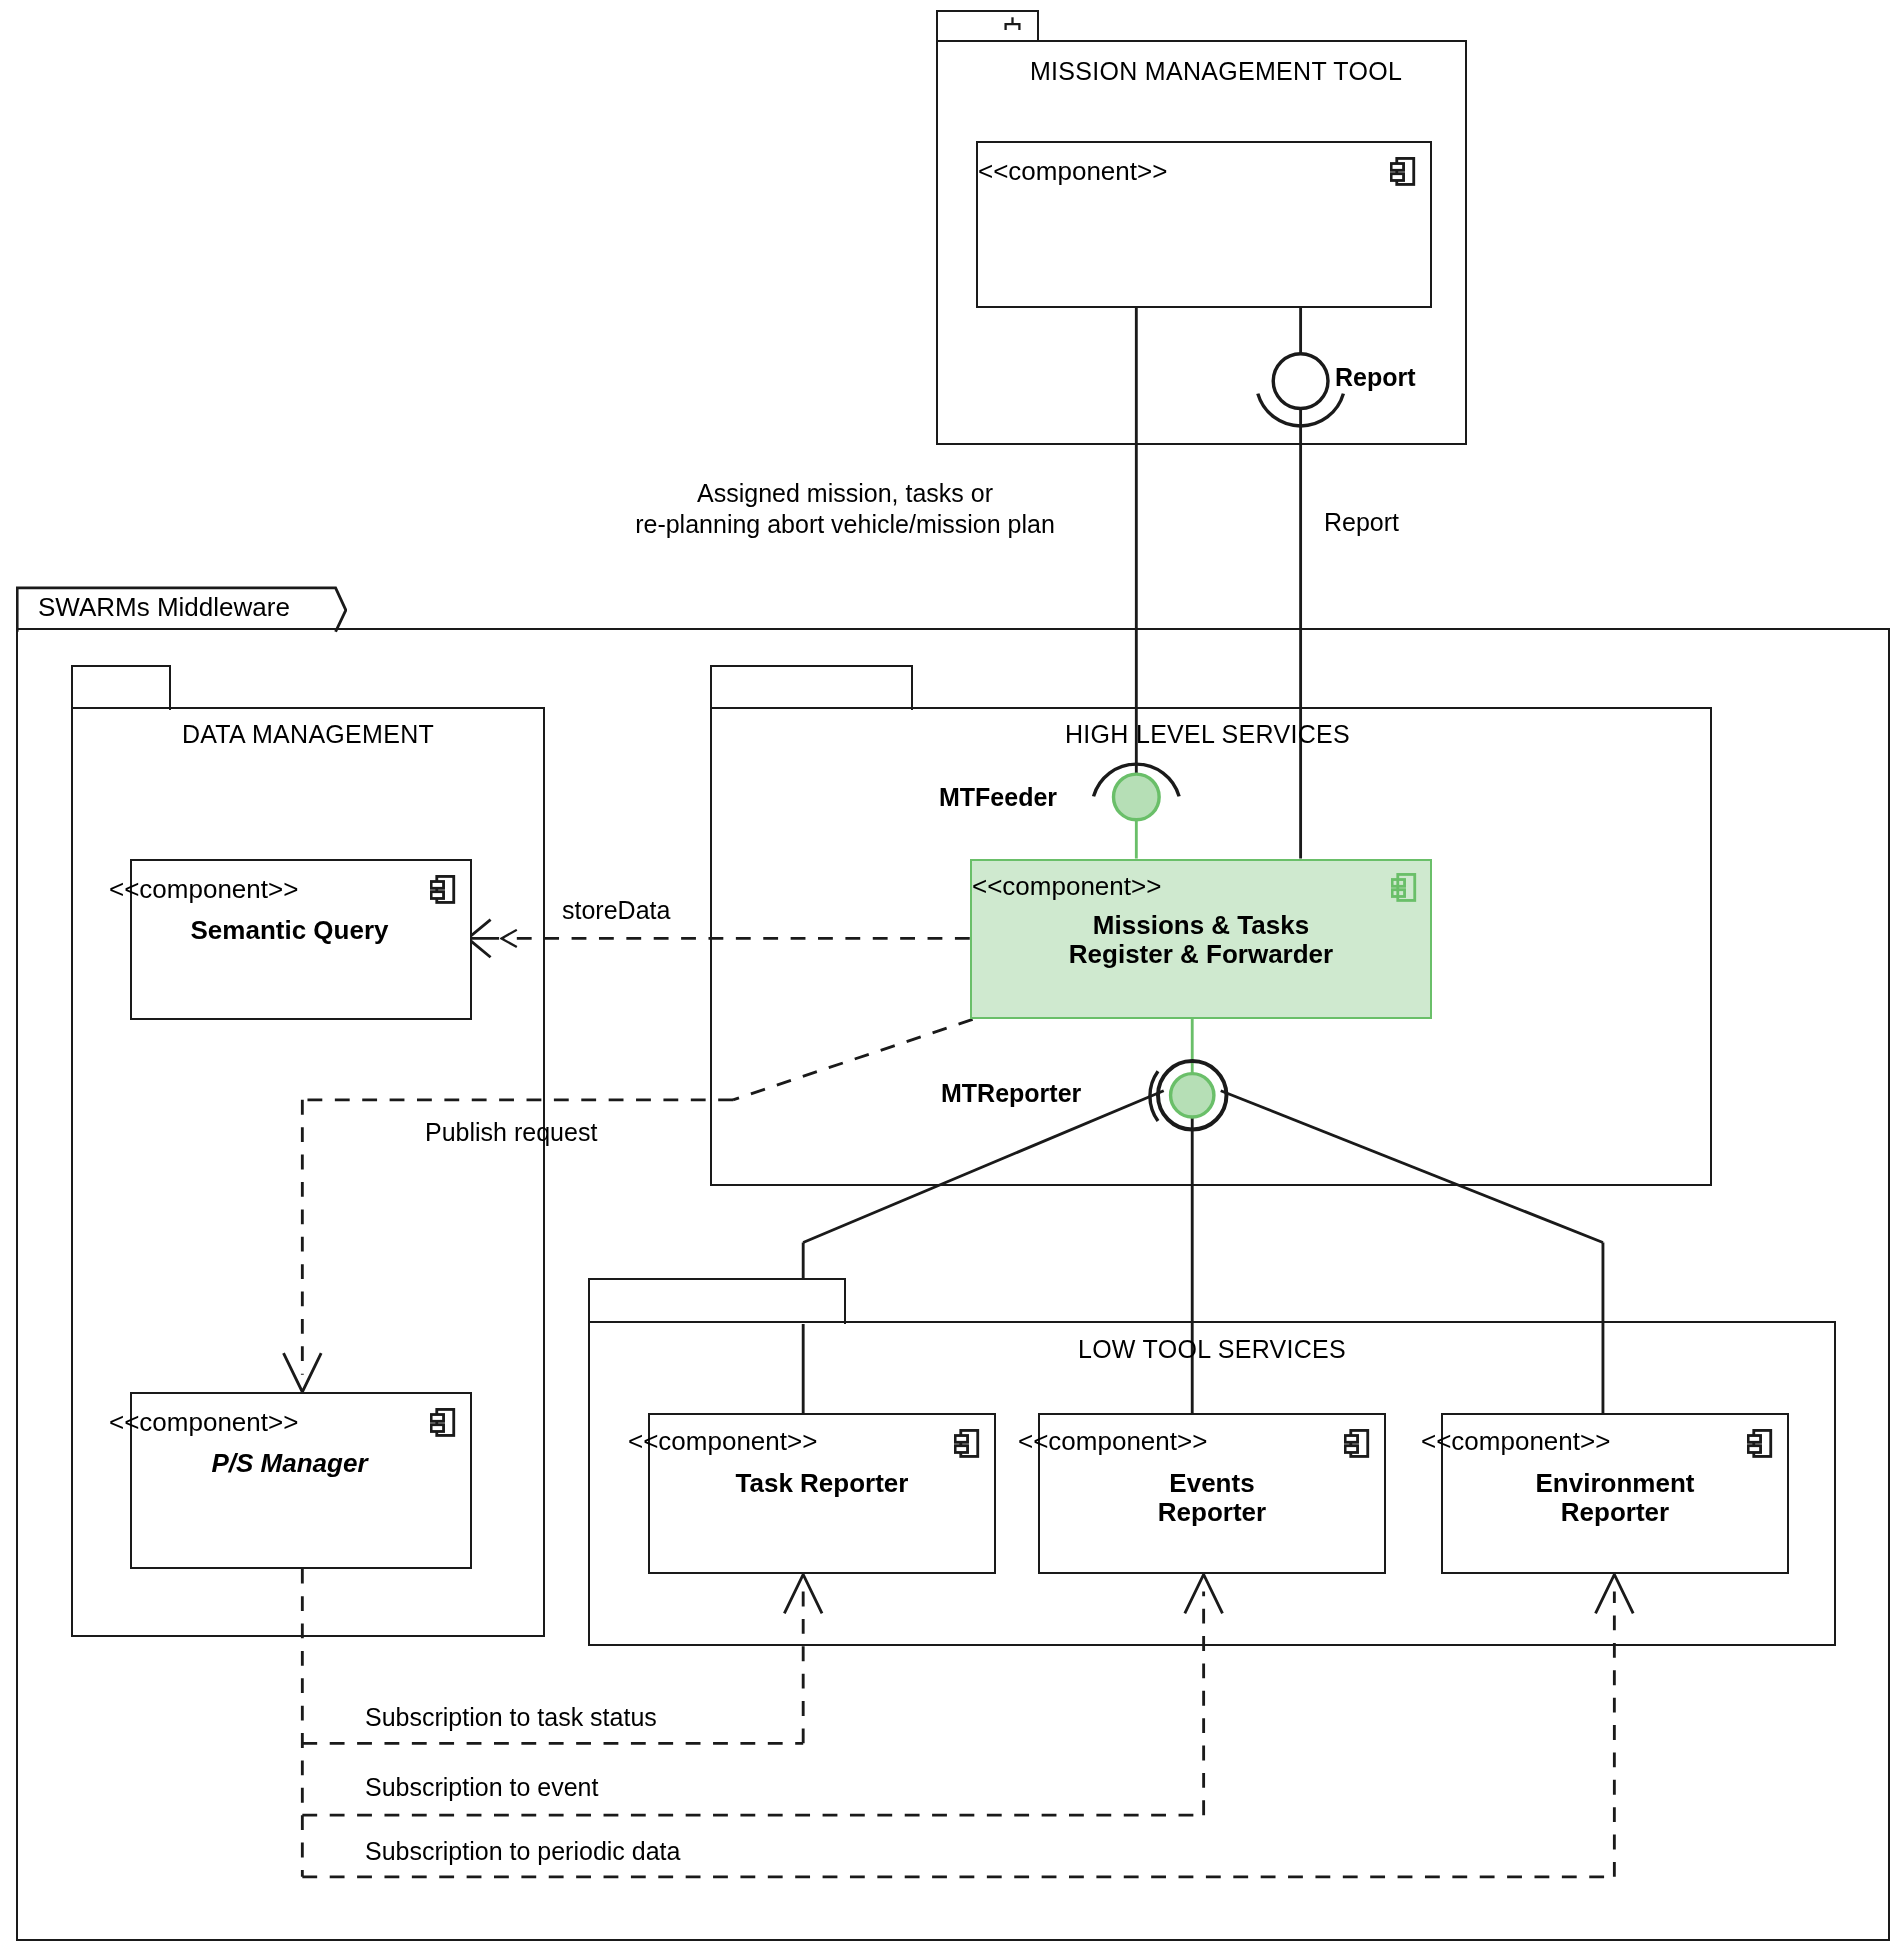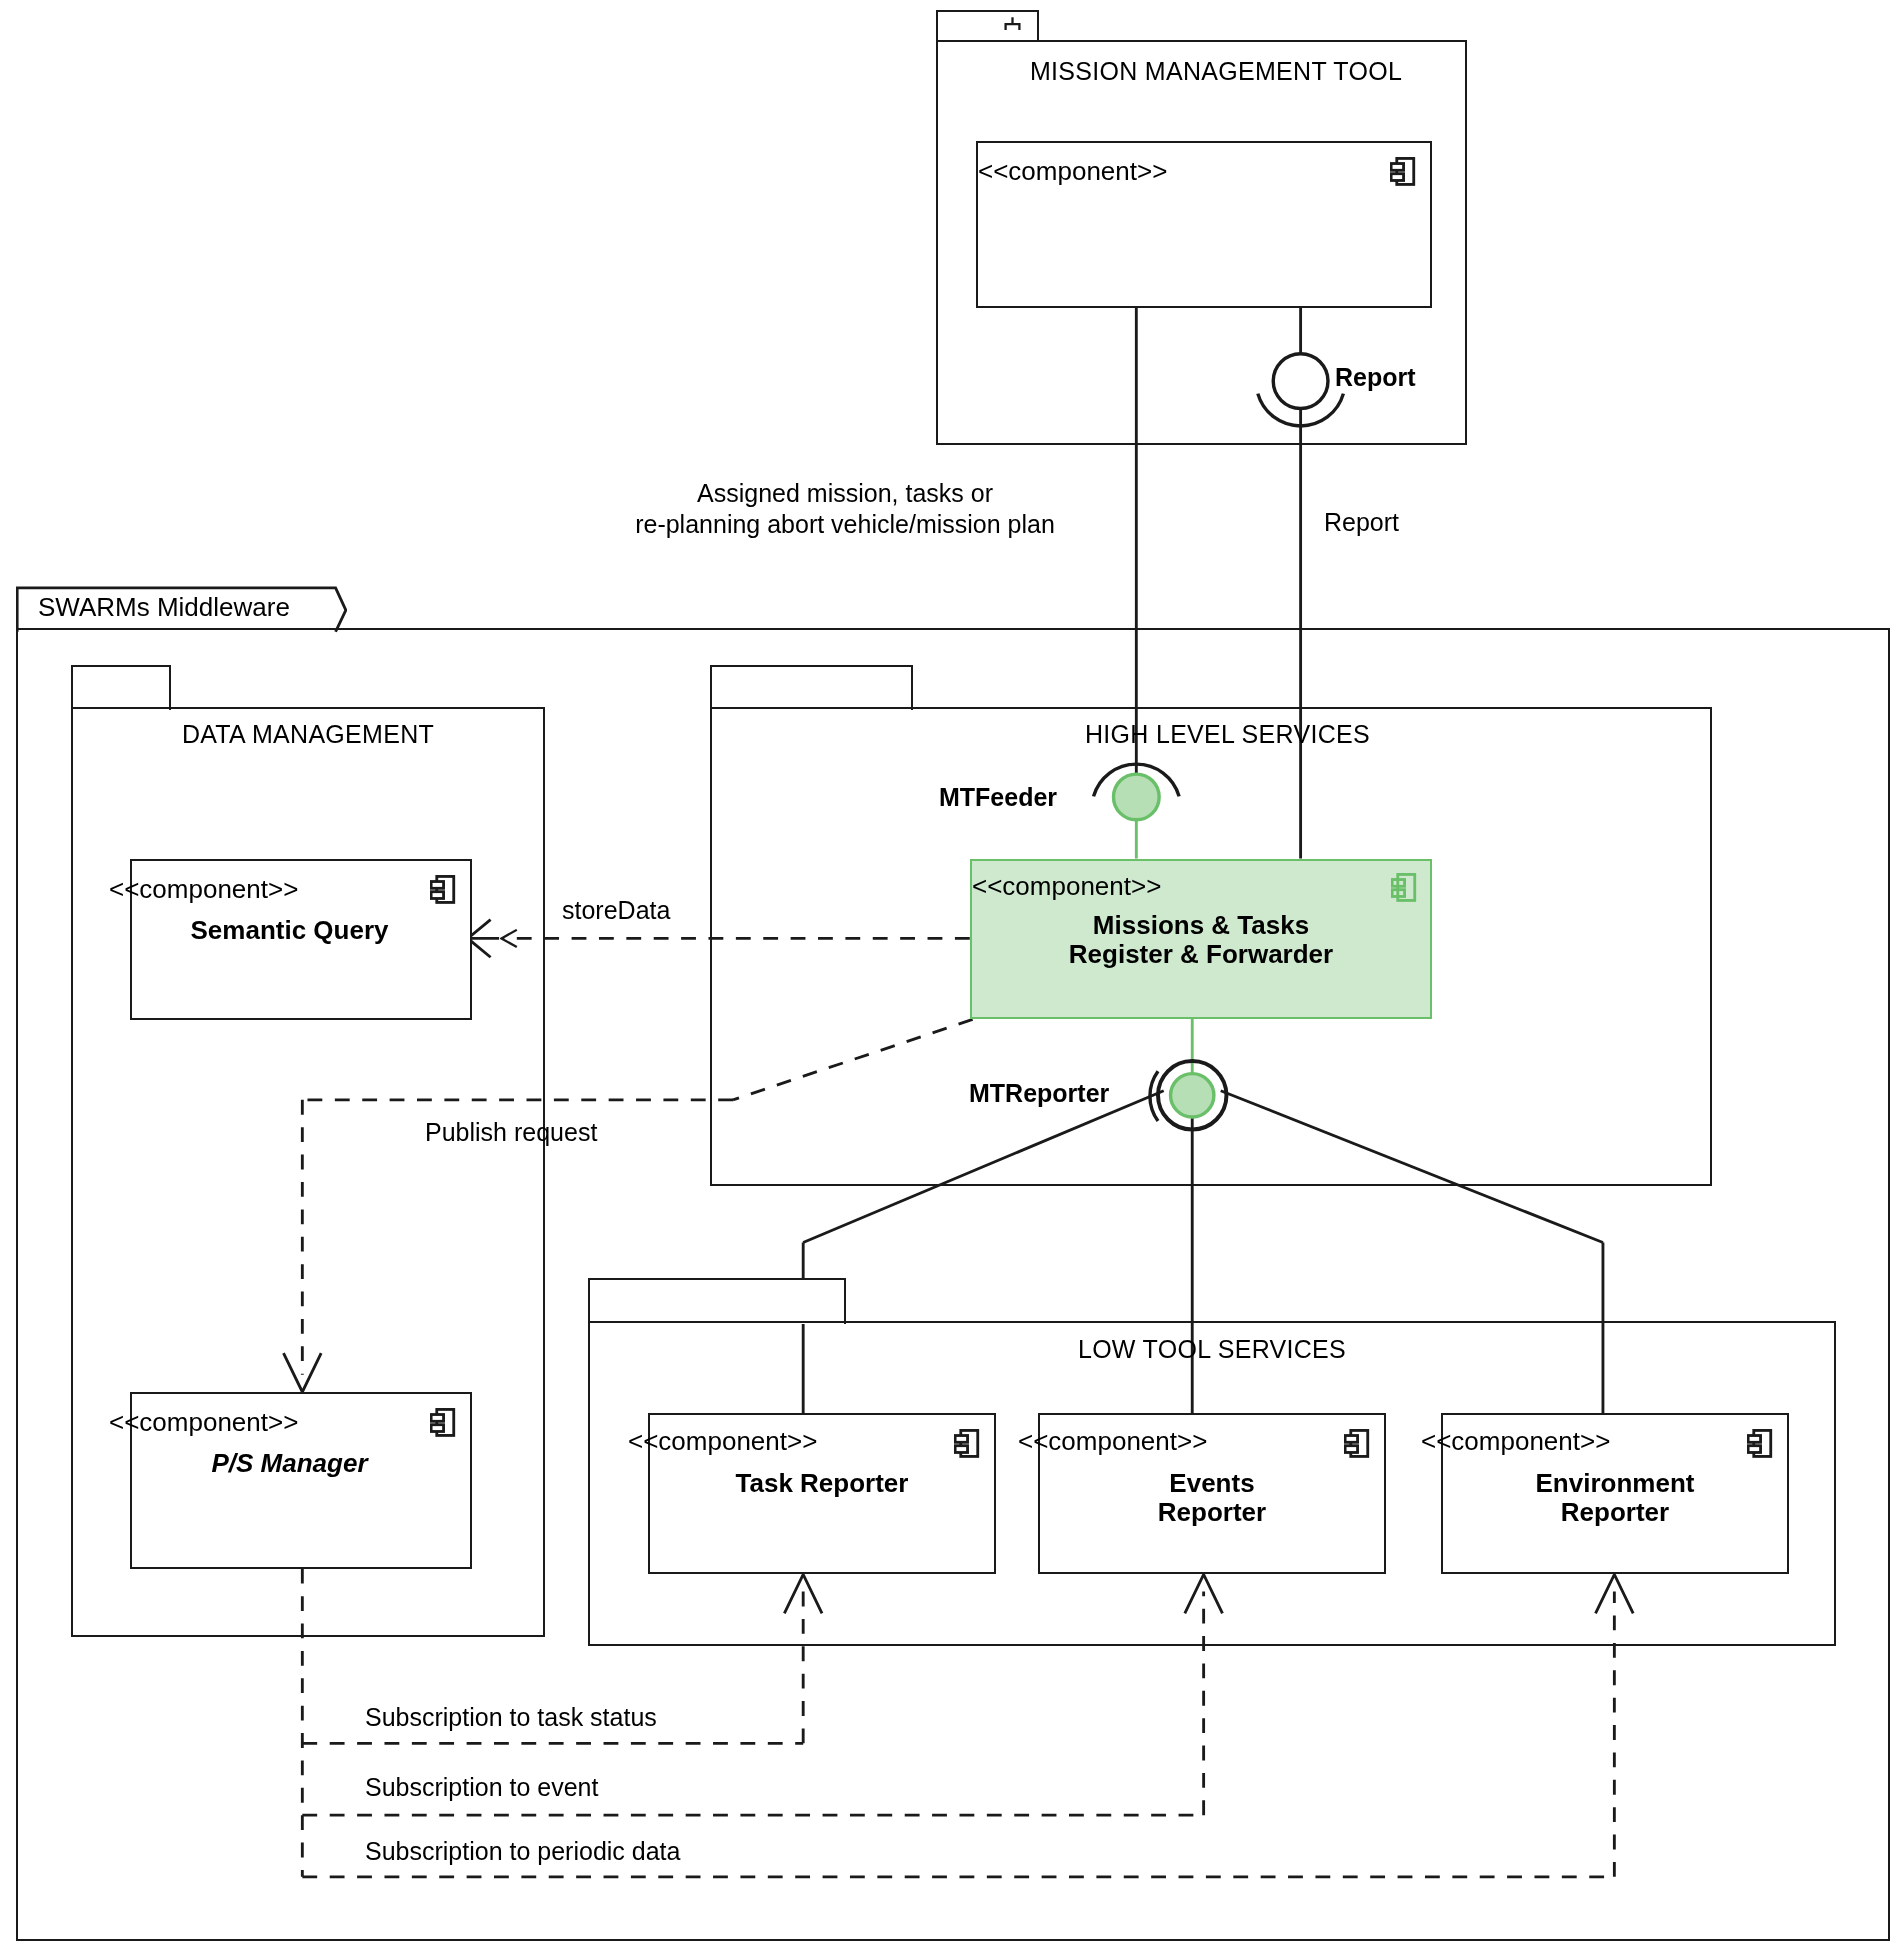--- a/index.html
+++ b/index.html
@@ -187,25 +187,25 @@
     <div class="comp-name" style="top:55px;left:-23px;font-style:italic;">P/S Manager</div>
     <svg class="comp-icon" style="right:13.7px;top:12.6px;" viewBox="0 0 46 56">
       <rect x="12" y="4" width="30" height="46" fill="#fff" stroke="#1a1a1a" stroke-width="5"></rect>
       <rect x="2" y="13" width="22" height="12" fill="#fff" stroke="#1a1a1a" stroke-width="5"></rect>
       <rect x="2" y="31" width="22" height="12" fill="#fff" stroke="#1a1a1a" stroke-width="5"></rect>
     </svg>
   </div>
 
   <div class="pkg-tab" style="left:710px;top:665px;width:203px;height:45px;"></div>
   <div class="pkg" style="left:710px;top:707px;width:1002px;height:479px;"></div>
-  <div class="pkg-title" style="left:730px;top:720px;width:995px;">HIGH LEVEL SERVICES</div>
+  <div class="pkg-title" style="left:710px;top:720px;width:995px;">HIGH LEVEL SERVICES</div>
 
   <div class="lbl b" style="left:939px;top:783px;">MTFeeder</div>
 
-  <div class="lbl b" style="left:941px;top:1079px;margin-left:28px;">MTReporter</div>
+  <div class="lbl b" style="left:941px;top:1079px;">MTReporter</div>
 
   <div class="comp green" style="left:970px;top:859px;width:462px;height:160px;">
     <div class="comp-stereo" style="top:10.3px;">&lt;&lt;component&gt;&gt;</div>
     <div class="comp-name" style="top:50px;">
       <span>Missions &amp; Tasks</span><br>
       <span>Register &amp; Forwarder</span>
     </div>
     <svg class="comp-icon" style="right:12.6px;top:11.4px;" viewBox="0 0 46 56">
       <rect x="12" y="4" width="30" height="46" fill="none" stroke="#6abf69" stroke-width="5"></rect>
       <rect x="2" y="13" width="22" height="12" fill="none" stroke="#6abf69" stroke-width="5"></rect>

